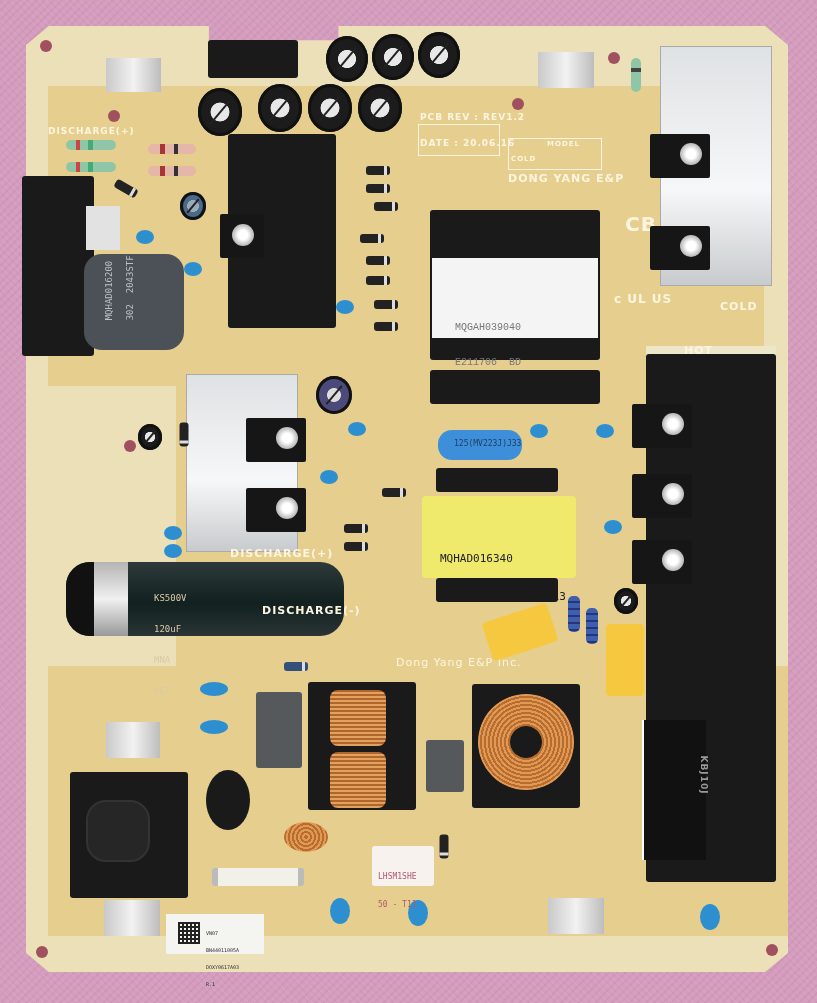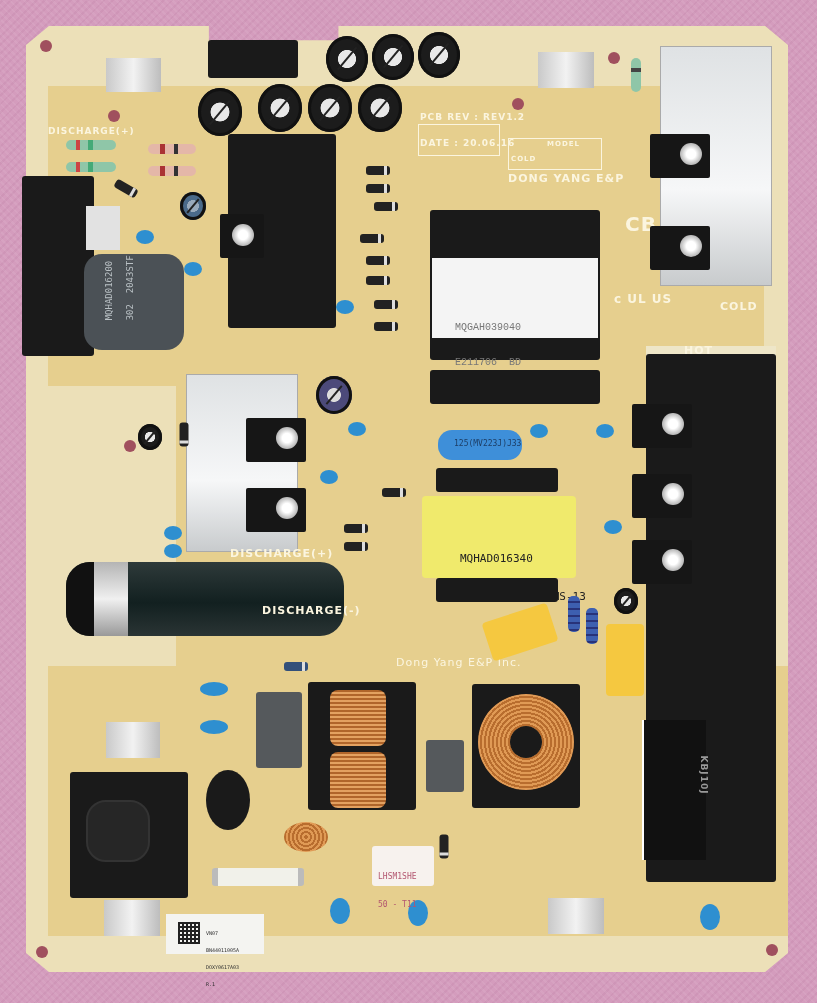--- a/index.html
+++ b/index.html
@@ -155,34 +155,40 @@
 <div class="cap" style="left:316px;top:376px;width:36px;height:38px;background:radial-gradient(circle,#ddd 0 25%,#4c4a7a 28%);"></div>
 <div class="cap" style="left:138px;top:424px;width:24px;height:26px;"></div>
 <div class="slk" style="left:230px;top:547px;font-size:11px;">DISCHARGE(+)</div>
 
 <div class="abs" style="left:438px;top:430px;width:84px;height:30px;background:#3e8fd9;border-radius:14px;">
   <div class="lbl" style="left:16px;top:9px;font-size:8px;color:#1d3e66;">125(MV223J)J33</div>
 </div>
 
 <div class="blk" style="left:436px;top:468px;width:122px;height:24px;"></div>
 <div class="abs" style="left:422px;top:496px;width:154px;height:82px;background:#f0ea6c;border-radius:4px;"></div>
-<div class="lbl" style="left:460px;top:528px;font-size:11px;">
+<div class="lbl" style="left:440px;top:528px;font-size:11px;">
   <div>MQHAD016340</div>
   <div>161  2044AGB  MS-13</div>
 </div>
 <div class="blk" style="left:436px;top:578px;width:122px;height:24px;"></div>
 
 <div class="diode" style="left:382px;top:488px;"></div>
 <div class="diode" style="left:344px;top:524px;"></div>
 <div class="diode" style="left:344px;top:542px;"></div>
 <div class="diode" style="left:172px;top:430px;transform:rotate(90deg);"></div>
 
 <div class="abs" style="left:66px;top:562px;width:278px;height:74px;border-radius:24px;background:linear-gradient(180deg,#2e3a3a,#122020 55%,#2a3434);">
   <div class="abs" style="left:0;top:0;width:28px;height:74px;background:#111;border-radius:24px 0 0 24px;"></div>
   <div class="abs" style="left:28px;top:0;width:34px;height:74px;background:linear-gradient(180deg,#b4b4b4,#f0f0f0 50%,#999);"></div>
+  <div class="lbl" style="left:88px;top:10px;font-size:9px;color:#d9c9a8;">
+    <div>KS500V</div>
+    <div>120uF</div>
+    <div>MNA</div>
+    <div>PET</div>
+  </div>
 </div>
 <div class="slk" style="left:262px;top:604px;font-size:11px;">DISCHARGE(-)</div>
 <div class="slk" style="left:396px;top:656px;font-size:11px;font-weight:normal;">Dong Yang E&amp;P Inc.</div>
 
 <div class="abs" style="left:486px;top:612px;width:68px;height:40px;background:#f5c840;border-radius:4px;transform:rotate(-18deg);"></div>
 <div class="abs" style="left:606px;top:624px;width:38px;height:72px;background:#f5c840;border-radius:4px;"></div>
 <div class="res" style="left:568px;top:596px;width:12px;height:36px;background:repeating-linear-gradient(180deg,#3d5fb0 0 5px,#28337a 5px 7px);"></div>
 <div class="res" style="left:586px;top:608px;width:12px;height:36px;background:repeating-linear-gradient(180deg,#3d5fb0 0 5px,#28337a 5px 7px);"></div>
 <div class="cap" style="left:614px;top:588px;width:24px;height:26px;"></div>
 

